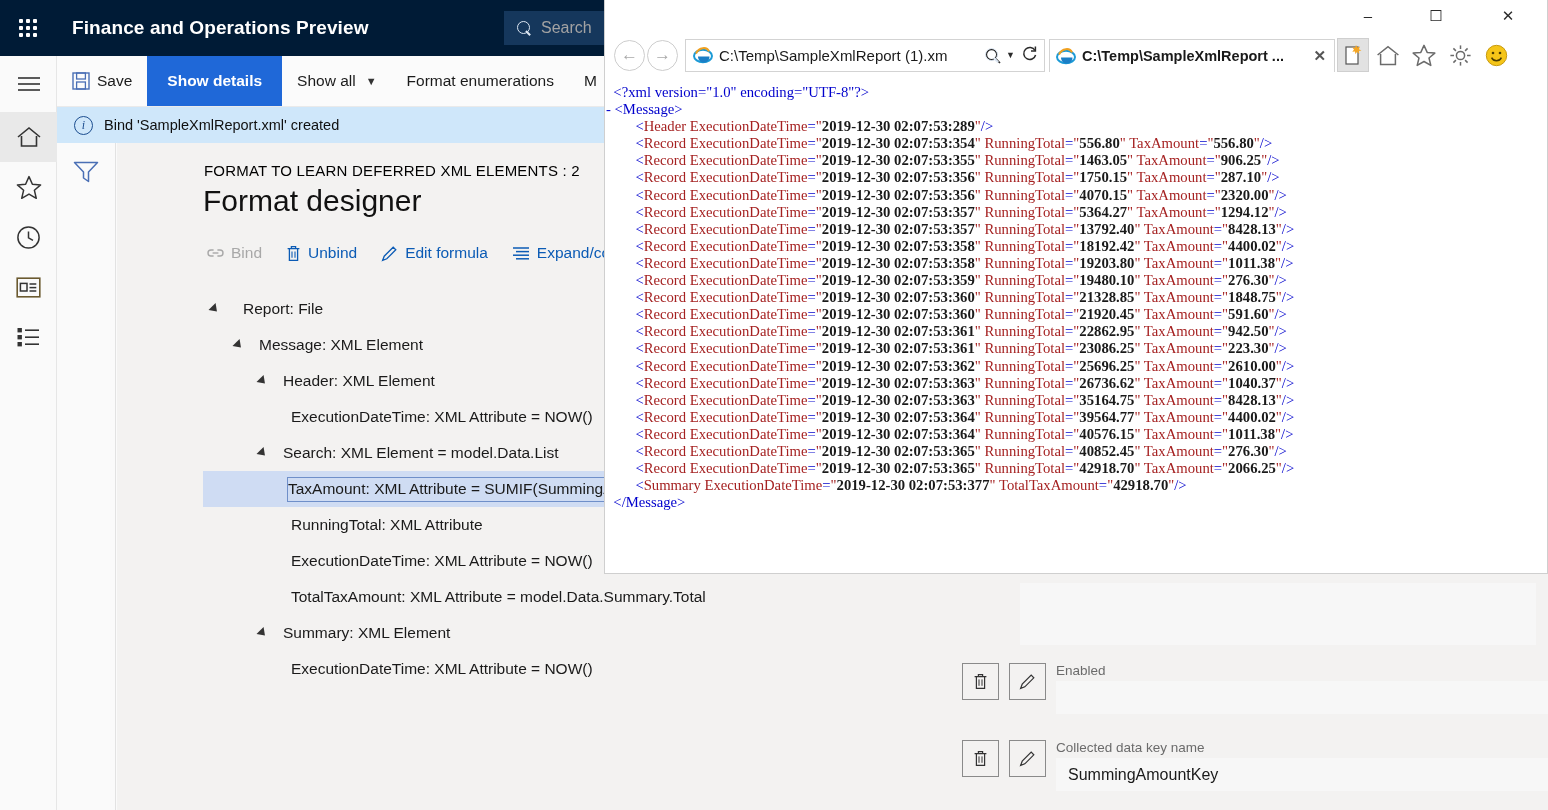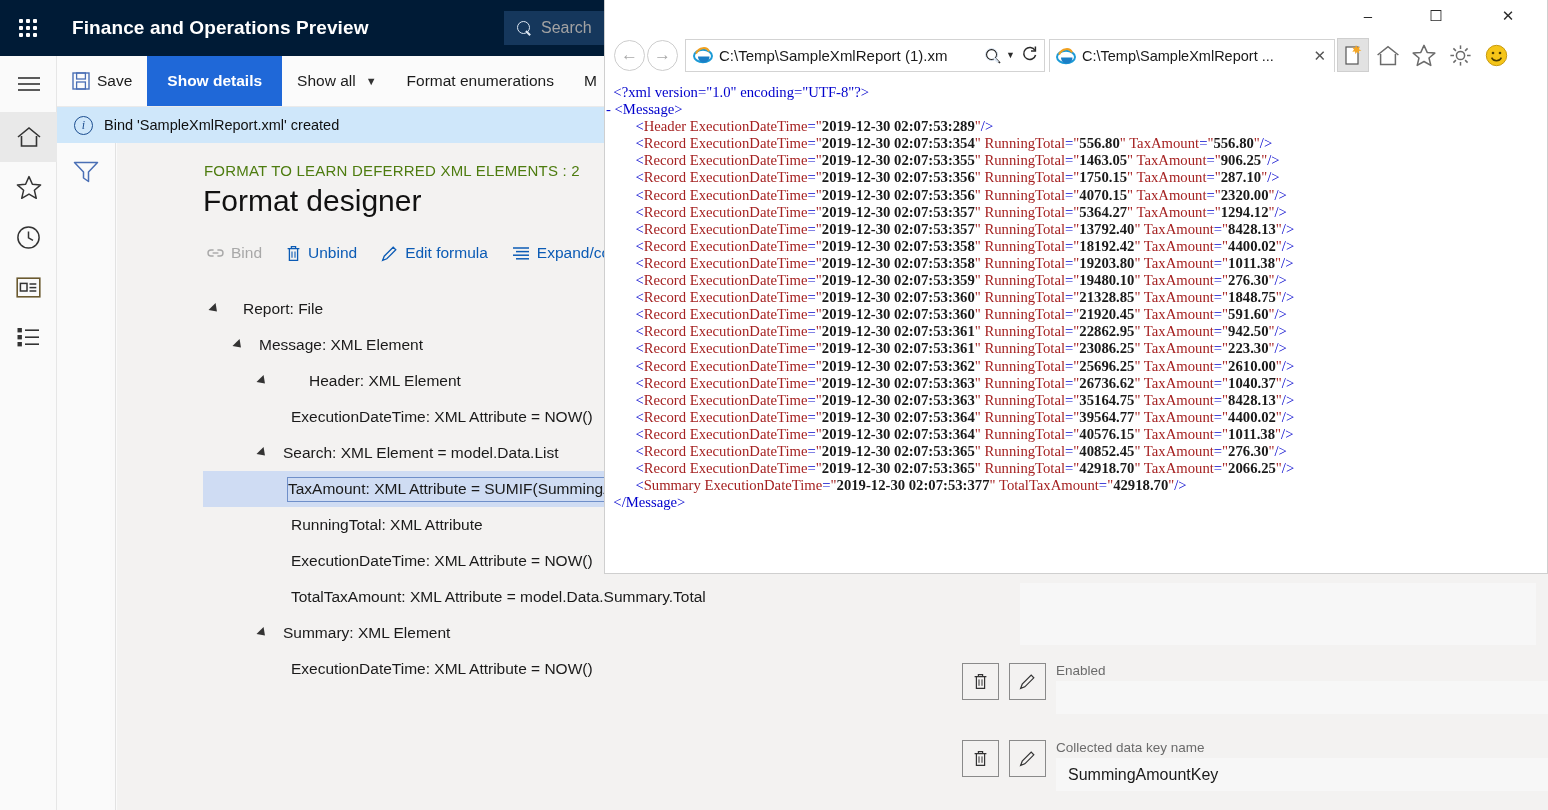--- a/index.html
+++ b/index.html
@@ -64,21 +64,21 @@
      display:flex; align-items:center; justify-content:center; font-size:12px;
      font-family:"Liberation Serif", serif; color:#1b4d8f; font-style:italic; flex:none; }
 
   
   .workspace { position:absolute; left:57px; top:143px; width:1491px; height:667px; background:#fafafa; }
   .filtercol { position:absolute; left:0; top:0; width:59px; height:667px; background:#fafafa;
       border-right:1px solid #e2e2e2; }
   .funnel { margin:18px auto 0 auto; width:26px; height:22px; display:block; }
 
   .content { position:absolute; left:60px; top:0; width:1431px; height:667px; background:#f3f2f1; }
-  .crumb { position:absolute; left:87px; top:19px; font-size:15px; color:#4d7c0f; letter-spacing:.2px; }
+  .crumb { position:absolute; left:87px; top:19px; font-size:15px; color:#000000; letter-spacing:.2px; }
   .pgtitle { position:absolute; left:86px; top:41px; font-size:30px; color:#111; font-weight:normal; }
 
   .designer-cmds { position:absolute; left:90px; top:101px; display:flex; align-items:flex-end; gap:24px; }
   .dcmd { display:flex; align-items:center; gap:7px; font-size:15.5px; color:#0b5bb5; white-space:nowrap; }
   .dcmd.disabled { color:#a8a8a8; }
 
   
   .tree { position:absolute; left:86px; top:148px; width:1000px; }
   .trow { height:36px; display:flex; align-items:center; font-size:15.5px; color:#1a1a1a; position:relative; }
   .trow .tw { position:absolute; left:0; top:0; width:22px; height:36px; display:flex; align-items:center; justify-content:center; }
@@ -108,21 +108,21 @@
      font-size:15px; color:#2a2a2a; }
   .ie-nav { position:absolute; left:0; top:32px; width:942px; height:46px; background:#ffffff;
      display:flex; align-items:center; }
   .navcirc { width:31px; height:31px; border:1.4px solid #cdcdcd; border-radius:50%;
      display:flex; align-items:center; justify-content:center; color:#a9a9a9; font-size:17px; flex:none; }
   .addrbar { width:360px; height:33px; border:1px solid #d3d3d3; background:#fff;
      display:flex; align-items:center; padding:0 6px 0 7px; gap:6px; margin-left:7px; flex:none; }
   .addr-url { font-size:15px; color:#1a1a1a; flex:1; white-space:nowrap; overflow:hidden; }
   .ie-e { width:20px; height:20px; flex:none; }
   .ietab { width:286px; height:33px; border:1px solid #d3d3d3; border-bottom:none; background:#fff;
-     display:flex; align-items:center; padding:0 4px 0 6px; gap:6px; margin-left:4px; flex:none; }
+     display:flex; align-items:center; padding:0 4px 0 6px; gap:6px; margin-left:4px; flex:none;font-weight:bold; }
   .ietab-t { font-size:14.5px; color:#1a1a1a; flex:1; white-space:nowrap; overflow:hidden; }
   .tabx { font-size:15px; color:#555; padding:0 4px; }
   .ie-icons { display:flex; align-items:center; gap:2px; margin-left:2px; }
   .ie-ico { width:34px; height:34px; display:flex; align-items:center; justify-content:center; }
   .ie-ico.newtabbtn { background:#e2e2e2; border:1px solid #cfcfcf; width:32px; height:34px;}
 
   .xmlbody {
     position:absolute; left:1px; top:84px; width:940px; height:488px; background:#fff;
     font-family:"Liberation Serif", serif; font-size:14.7px; line-height:17.1px;
     overflow:hidden; white-space:pre; color:#0000cc;
@@ -300,21 +300,21 @@
           <span class="tw" style="left:24px">
               <i class="tri"></i>
             </span>
           <span class="tlbl" style="margin-left:56px">Message: XML Element</span>
         </div>
 
         <div class="trow">
           <span class="tw" style="left:48px">
               <i class="tri"></i>
             </span>
-          <span class="tlbl" style="margin-left:106px">Header: XML Element</span>
+          <span class="tlbl" style="margin-left:80px">Header: XML Element</span>
         </div>
 
         <div class="trow">
           <span class="tlbl" style="margin-left:88px">ExecutionDateTime: XML Attribute = NOW()</span>
         </div>
 
         <div class="trow">
           <span class="tw" style="left:48px">
               <i class="tri"></i>
             </span>

